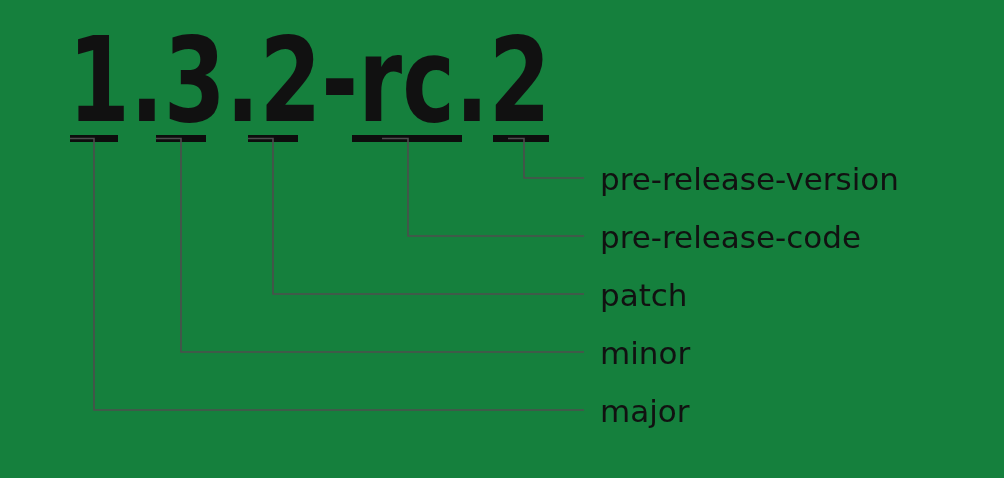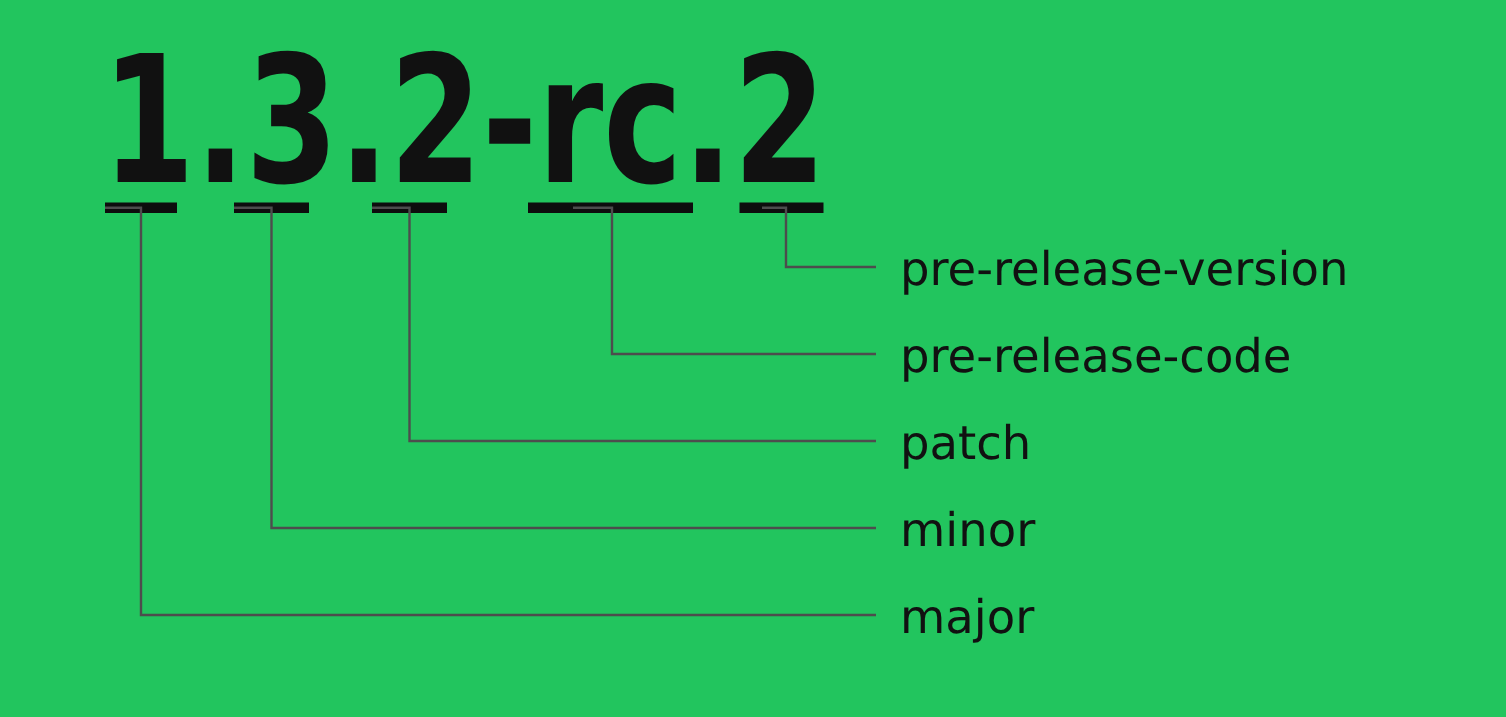--- a/index.html
+++ b/index.html
@@ -4,21 +4,21 @@
 <style>
   html, body {
     margin: 0;
     padding: 0;
     background: #f8f9fa;
   }
   .canvas {
     position: relative;
     width: 1004px;
     height: 478px;
-    background: #22c55e;
+    background: #15803d;
     overflow: hidden;
     font-family: "DejaVu Sans", "Liberation Sans", sans-serif;
   }
   svg {
     display: block;
   }
   svg text {
     font-family: "DejaVu Sans", "Liberation Sans", sans-serif;
   }
   .version-title {

